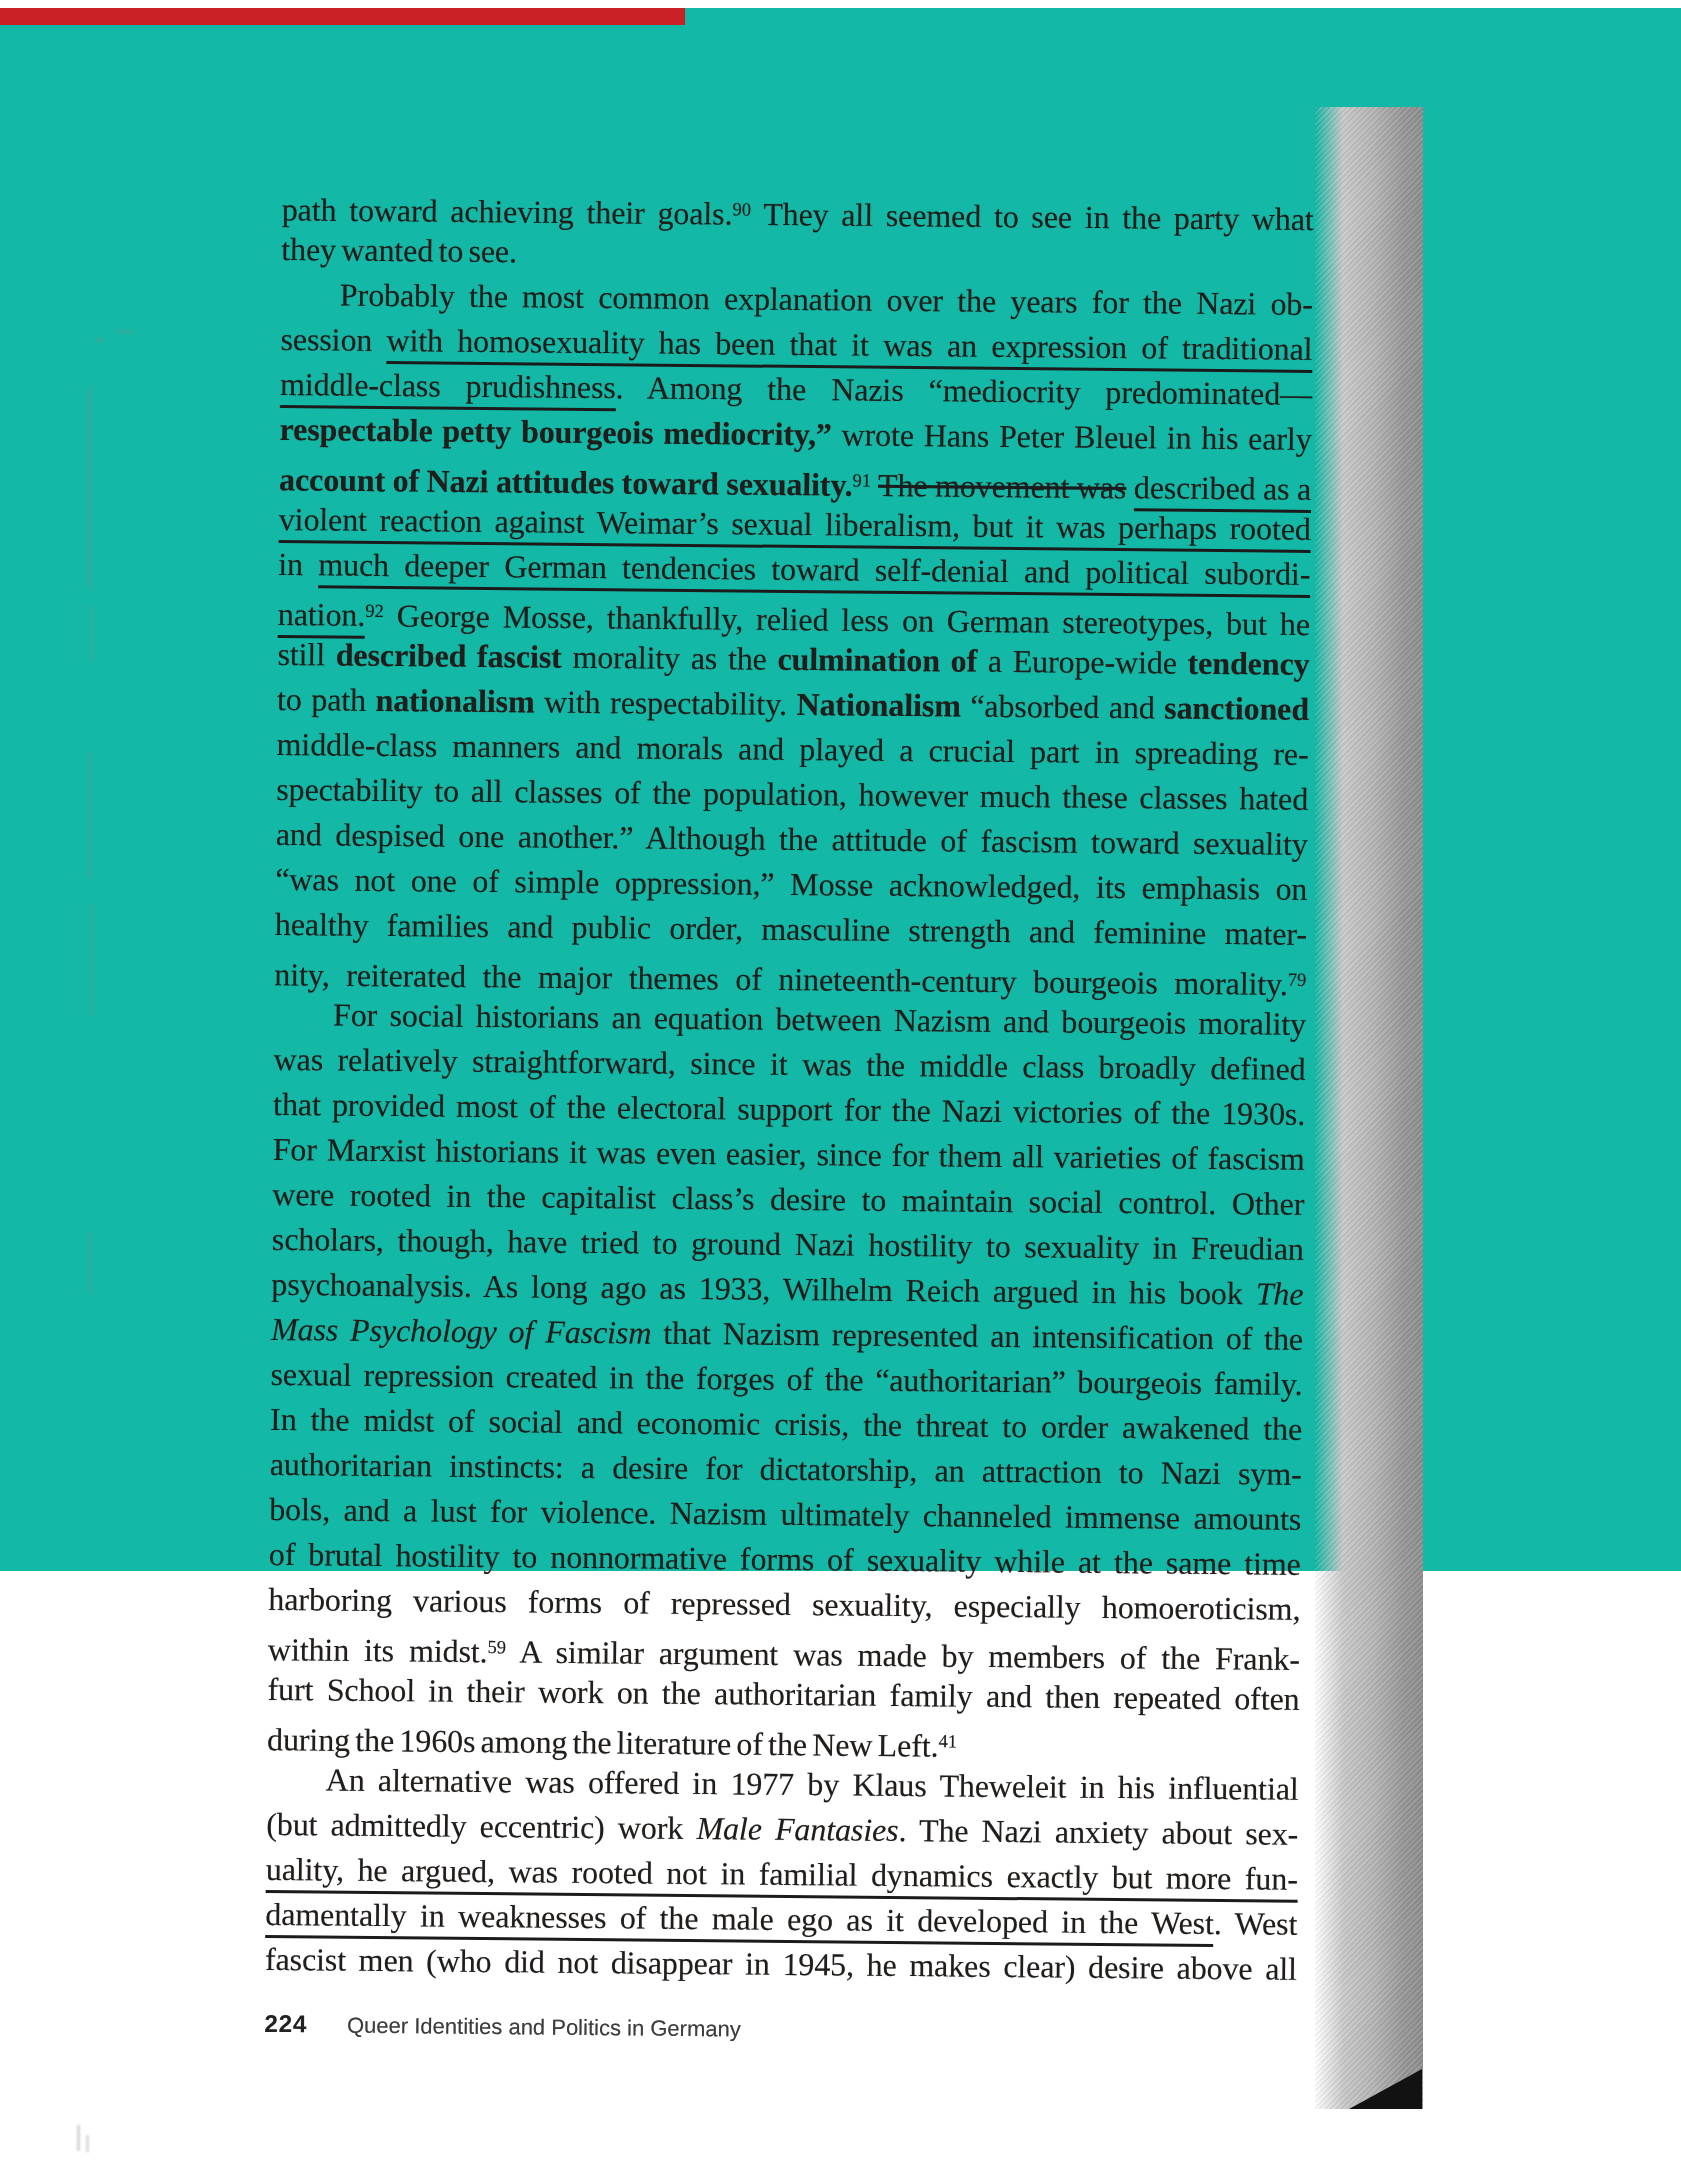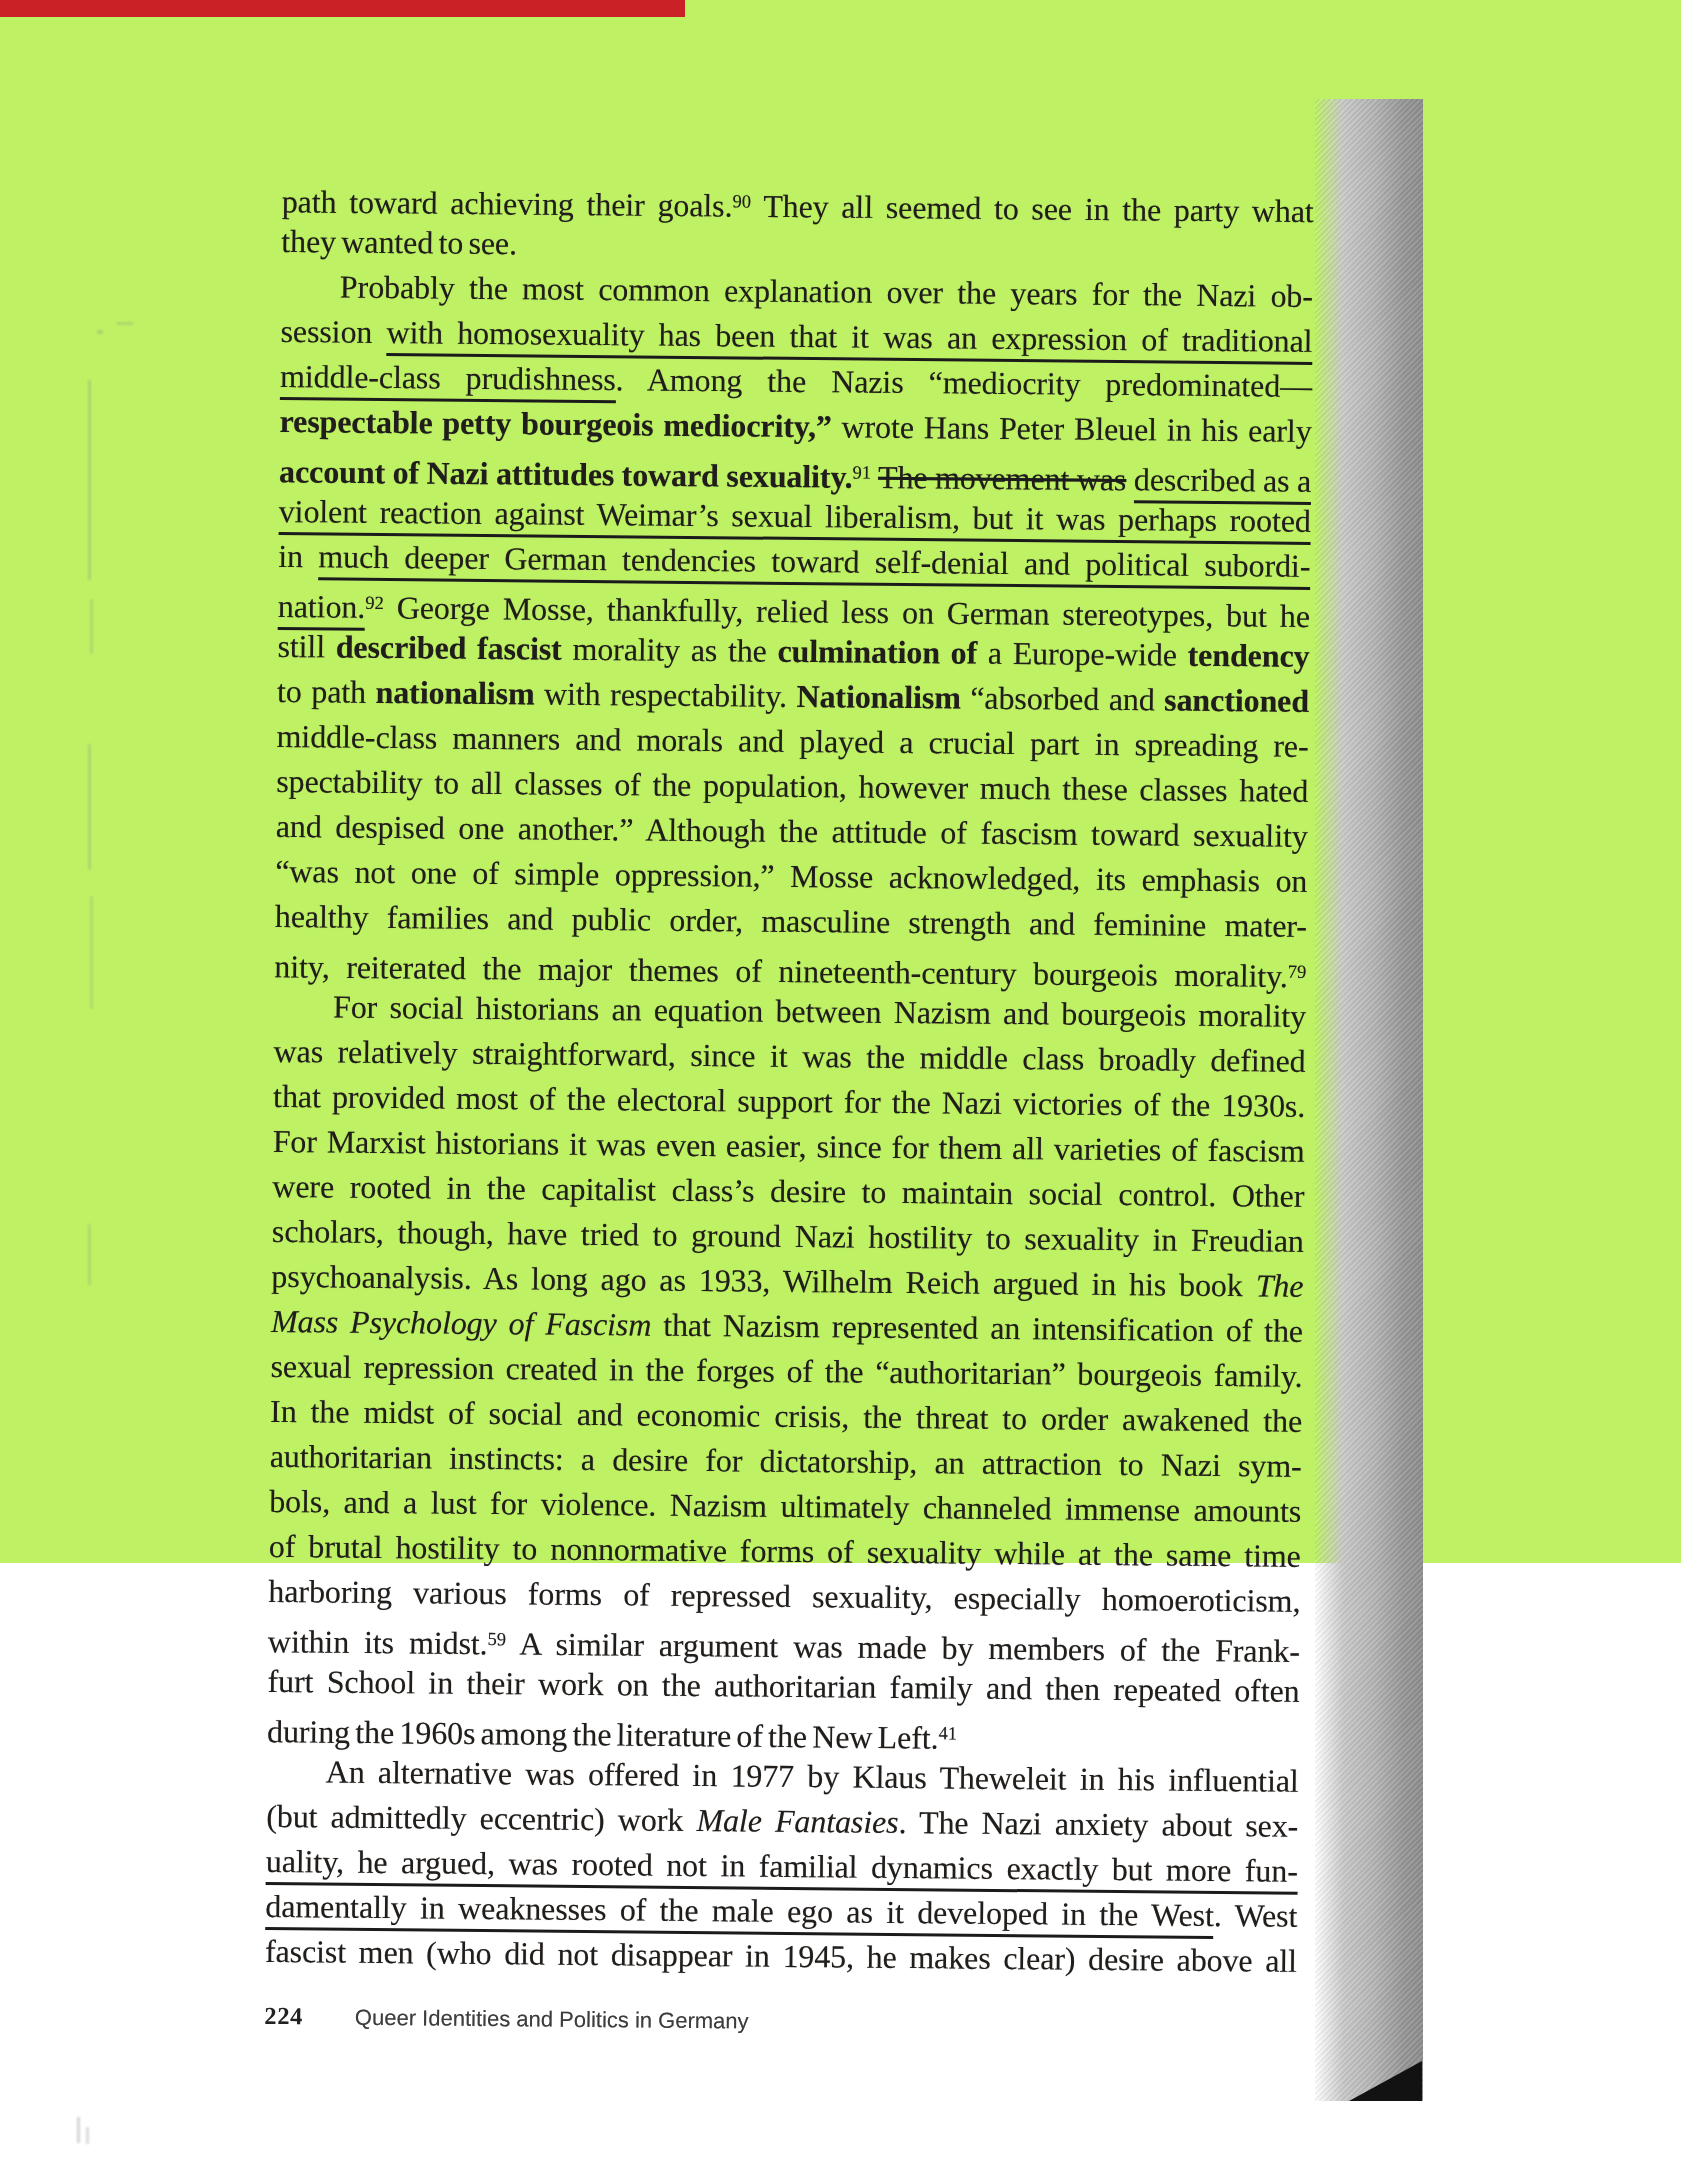--- a/index.html
+++ b/index.html
@@ -1,20 +1,20 @@
 <!DOCTYPE html>
 <html style="font-size:10.3px"><head>
 <meta charset="utf-8">
 <style>
   html,body { margin:0; padding:0; }
   body {
     width:1682px; height:2183px; position:relative; overflow:hidden;
     background:#ffffff; font-family:"Liberation Serif", serif;
   }
-  .canvas { position:absolute; left:0; top:0; width:1682px; height:1563px; background:#bef264; }
+  .canvas { position:absolute; left:0; top:8px; width:1682px; height:1563px; background:#14b8a6; }
   .red-bar { position:absolute; left:0; top:0; width:685px; height:17px; }
   .edge-band {
     position:absolute; left:1315px; top:99px; width:108px; height:2002px;
     background:linear-gradient(to right, rgba(201,201,201,0) 0%, #c9c9c9 26%, #b4b4b4 55%, #979797 82%, #8d8d8d 100%);
   }
   .edge-band::after {
     content:""; position:absolute; left:0; top:0; right:0; bottom:0;
     background:repeating-linear-gradient(135deg, rgba(255,255,255,0.09) 0 1.9px, rgba(0,0,0,0.05) 1.9px 3.9px);
   }
   .corner-wedge {
@@ -39,21 +39,21 @@
   .seg-u {
     background-image:linear-gradient(to right,#1b1b1b,#1b1b1b);
     background-size:100% 3.2px; background-position:0 100%;
     background-repeat:no-repeat; padding-bottom:6.4px;
   }
   .seg-s {
     text-decoration:line-through; text-decoration-thickness:3.2px; text-decoration-color:#1c1c1c;
   }
   sup.fn { font-size:0.58em; vertical-align:0.5em; letter-spacing:0; word-spacing:0; }
   .footer { position:absolute; left:282px; top:2002px; font-family:"Liberation Sans", sans-serif; white-space:nowrap; }
-  .pnum { font-weight:bold; font-size:24.5px; color:#222; margin-right:52px; letter-spacing:0.6px;font-family:Liberation Serif, serif; }
+  .pnum { font-weight:bold; font-size:24.5px; color:#222; margin-right:40px; letter-spacing:0.6px; }
   .rtitle { font-size:22px; color:#3d3d3d; text-shadow:0 0 0.6px rgba(60,60,60,0.5); }
   .mark { position:absolute; background:#8a8a8a; filter:blur(0.8px); }
 </style>
 </head>
 <body>
 
 <div class="canvas">
   <div class="red-bar" id="red-bar" style="background: rgb(202, 33, 39);"></div>
   <div class="edge-band"></div>
   <div class="corner-wedge" id="corner-wedge" style="background: rgb(18, 18, 18);"></div>

